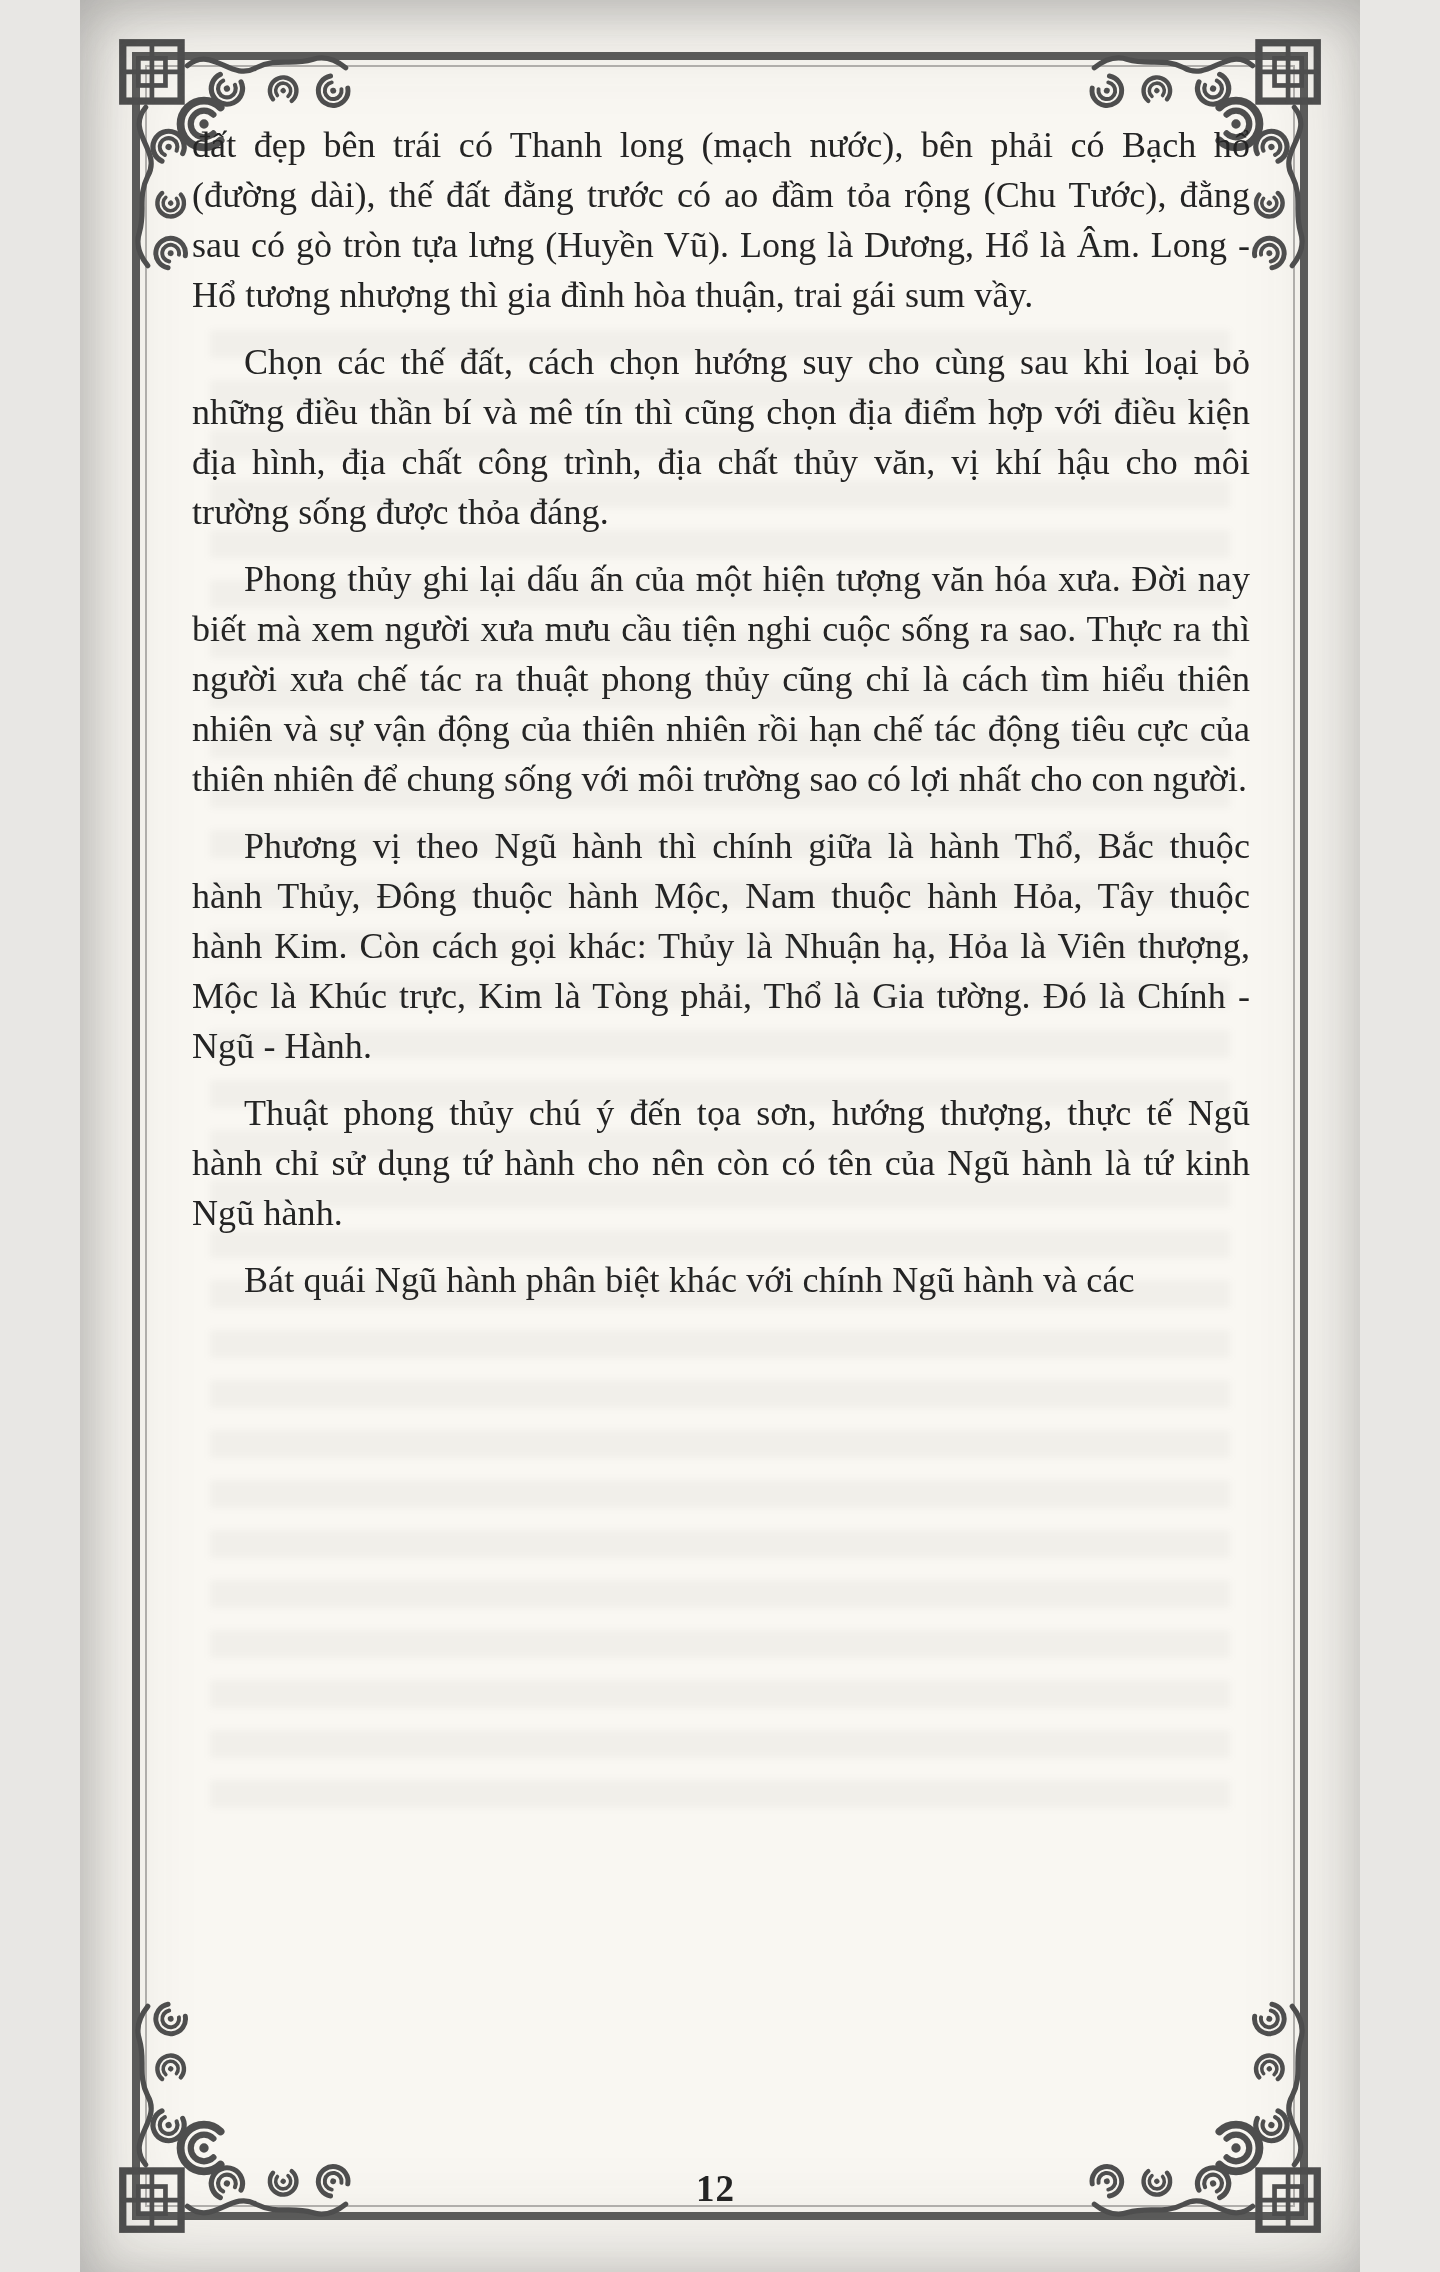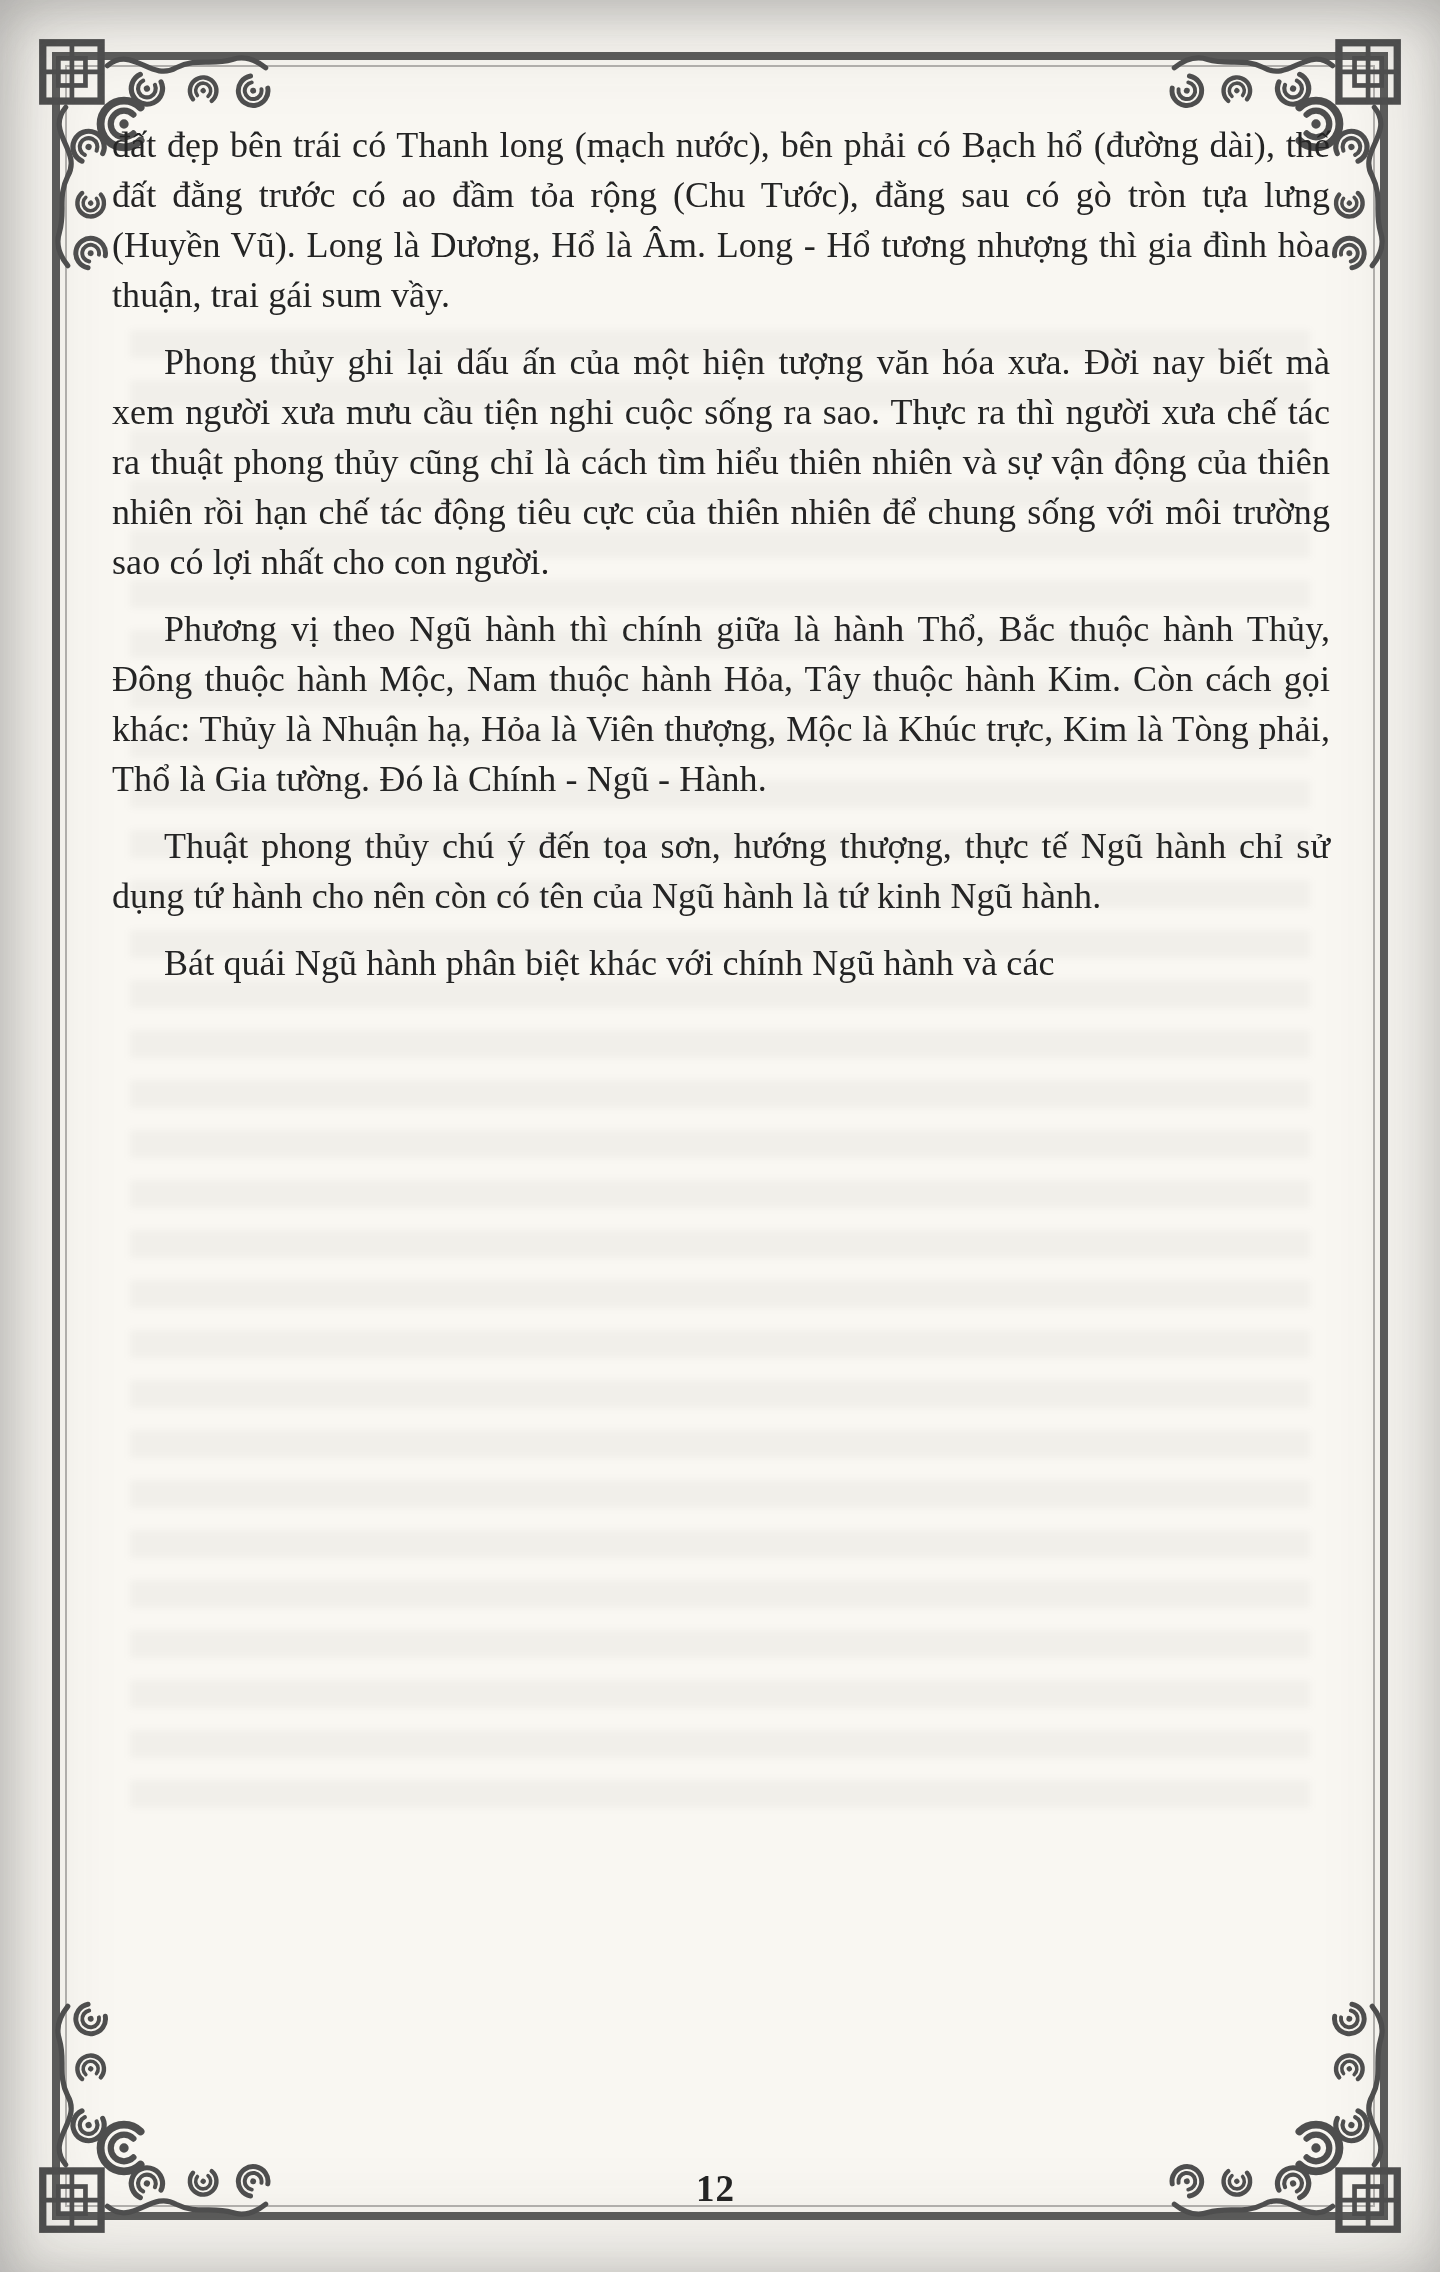--- a/index.html
+++ b/index.html
@@ -8,21 +8,21 @@
     --paper:#f9f7f2;
   }
   *{ box-sizing:border-box; }
   html,body{ margin:0; padding:0; }
   body{
     background:#e8e7e4;
     font-family:"Liberation Serif","DejaVu Serif",serif;
   }
   .page{
     position:relative;
-    width:1440px;
+    width:1280px;
     height:2272px;
     margin:0 auto;
     background:var(--paper);
     overflow:hidden;
   }
   .vignette{
     position:absolute; inset:0; pointer-events:none; z-index:6;
     box-shadow:
       inset 0 0 110px rgba(70,70,70,.28),
       inset 0 18px 42px rgba(70,70,70,.14),
@@ -122,20 +122,21 @@
       </svg>
   </div>
   <div class="corner br">
     <svg viewBox="0 0 240 240">
         <use href="#ornament"></use>
       </svg>
   </div>
 
   <main class="text">
     <p class="para first">đất đẹp bên trái có Thanh long (mạch nước), bên phải có Bạch hổ (đường dài), thế đất đằng trước có ao đầm tỏa rộng (Chu Tước), đằng sau có gò tròn tựa lưng (Huyền Vũ). Long là Dương, Hổ là Âm. Long - Hổ tương nhượng thì gia đình hòa thuận, trai gái sum vầy.</p>
+    <p class="para">Chọn các thế đất, cách chọn hướng suy cho cùng sau khi loại bỏ những điều thần bí và mê tín thì cũng chọn địa điểm hợp với điều kiện địa hình, địa chất công trình, địa chất thủy văn, vị khí hậu cho môi trường sống được thỏa đáng.</p>
     <p class="para">Phong thủy ghi lại dấu ấn của một hiện tượng văn hóa xưa. Đời nay biết mà xem người xưa mưu cầu tiện nghi cuộc sống ra sao. Thực ra thì người xưa chế tác ra thuật phong thủy cũng chỉ là cách tìm hiểu thiên nhiên và sự vận động của thiên nhiên rồi hạn chế tác động tiêu cực của thiên nhiên để chung sống với môi trường sao có lợi nhất cho con người.</p>
     <p class="para">Phương vị theo Ngũ hành thì chính giữa là hành Thổ, Bắc thuộc hành Thủy, Đông thuộc hành Mộc, Nam thuộc hành Hỏa, Tây thuộc hành Kim. Còn cách gọi khác: Thủy là Nhuận hạ, Hỏa là Viên thượng, Mộc là Khúc trực, Kim là Tòng phải, Thổ là Gia tường. Đó là Chính - Ngũ - Hành.</p>
     <p class="para">Thuật phong thủy chú ý đến tọa sơn, hướng thượng, thực tế Ngũ hành chỉ sử dụng tứ hành cho nên còn có tên của Ngũ hành là tứ kinh Ngũ hành.</p>
     <p class="para">Bát quái Ngũ hành phân biệt khác với chính Ngũ hành và các</p>
   </main>
 
   <div class="pagenum">12</div>
 
   <div class="vignette"></div>
 </div>

